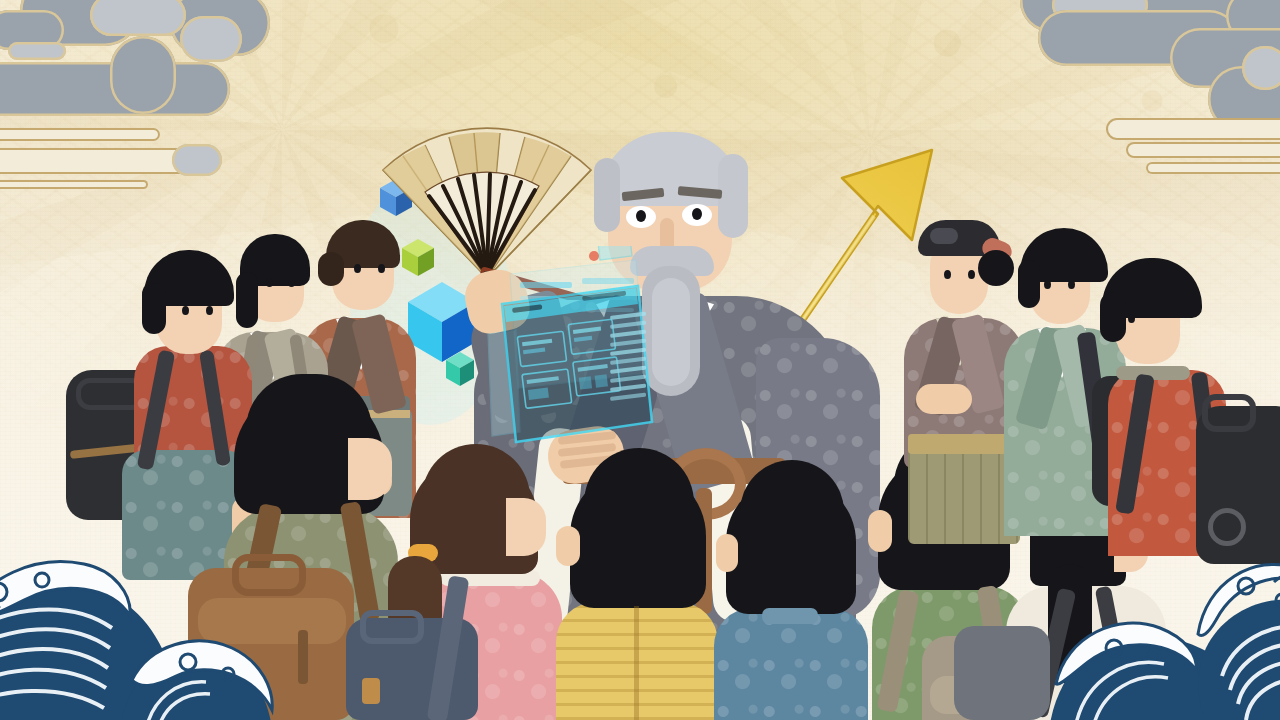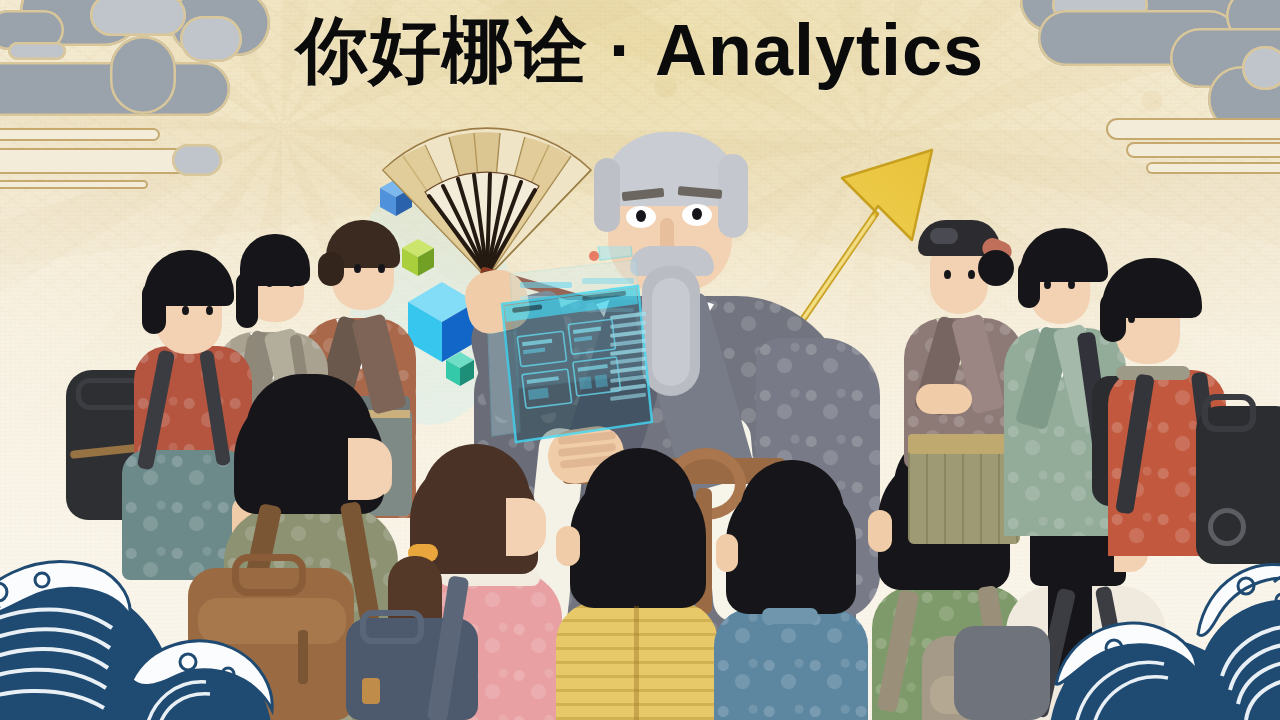--- a/index.html
+++ b/index.html
@@ -490,15 +490,14 @@
     <path d="M 264 58 q 12 -12 24 -2" fill="none" stroke="#1f4a72" stroke-width="3"></path>
     <path d="M 46 160 C 56 112 108 88 150 104 C 176 114 188 132 186 146 C 164 116 112 112 78 138 C 60 152 50 162 46 160 Z" fill="#fbfcfd" stroke="#1f4a72" stroke-width="3"></path>
     <circle cx="104" cy="124" r="8" fill="none" stroke="#1f4a72" stroke-width="3"></circle>
     <circle cx="144" cy="132" r="6" fill="none" stroke="#1f4a72" stroke-width="3"></circle>
     <g fill="none" stroke="#e9f0f5" stroke-width="3.5">
       <path d="M 66 200 C 76 156 116 132 154 140"></path>
       <path d="M 84 200 C 94 166 126 148 158 154"></path>
     </g>
   </svg>
 
-  <div id="title">你好梛诠 · Analytics</div>
 
 </div>
 
 </body></html>

